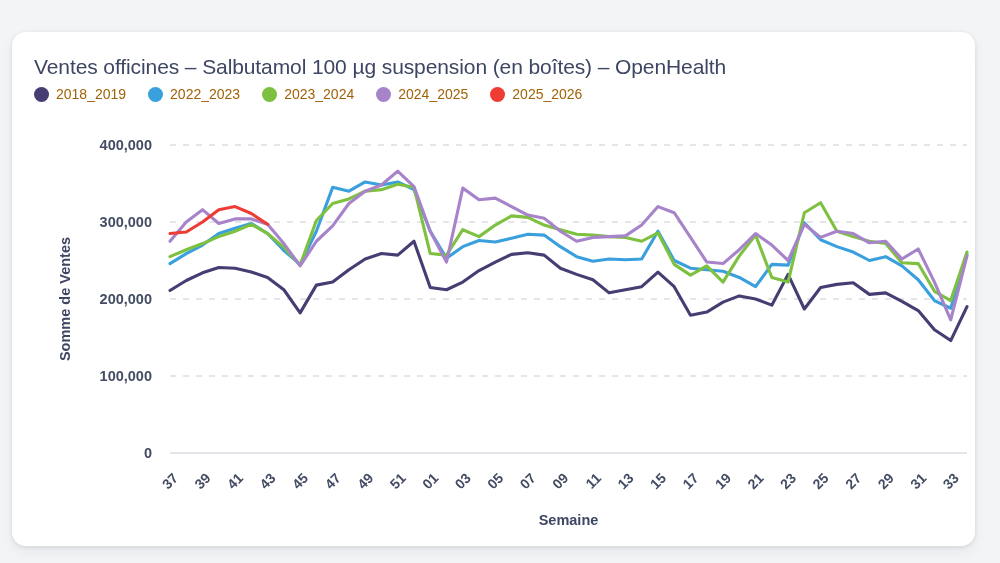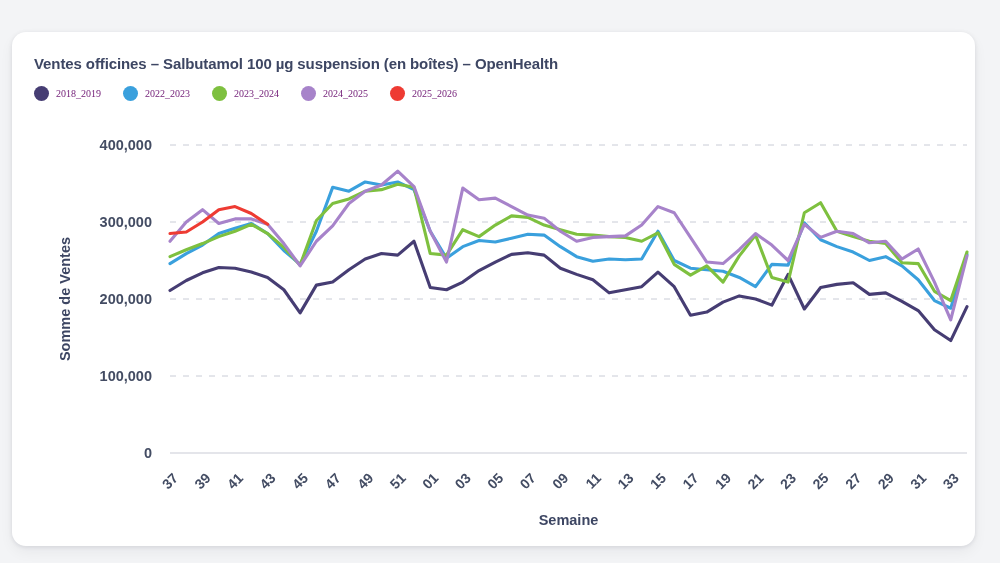--- a/index.html
+++ b/index.html
@@ -27,22 +27,22 @@
     height: 514px;
     background: #ffffff;
     border-radius: 14px;
     box-shadow: 0 1px 4px rgba(17, 24, 39, 0.10), 0 6px 14px rgba(17,24,39,0.05);
     overflow: hidden;
   }
   .chart-title {
     position: absolute;
     left: 22px;
     top: 23px;
-    font-size: 15px;
-    font-weight: bold;
+    font-size: 21px;
+    font-weight: normal;
     color: #3d4663;
     letter-spacing: -0.1px;
     white-space: nowrap;
   }
   .legend {
     position: absolute;
     left: 22px;
     top: 54px;
     display: flex;
     align-items: center;
@@ -54,24 +54,23 @@
     align-items: center;
     gap: 7px;
   }
   .legend-dot {
     width: 15px;
     height: 15px;
     border-radius: 50%;
     flex: none;
   }
   .legend-label {
-    font-size: 10px;
-    color: #701a75;
+    font-size: 14px;
+    color: #a16207;
     font-weight: normal;
-    font-family: Liberation Serif, serif;
   }
   .plot-wrap {
     position: absolute;
     left: 0;
     top: 0;
     width: 963px;
     height: 514px;
   }
   svg.chart {
     position: absolute;

